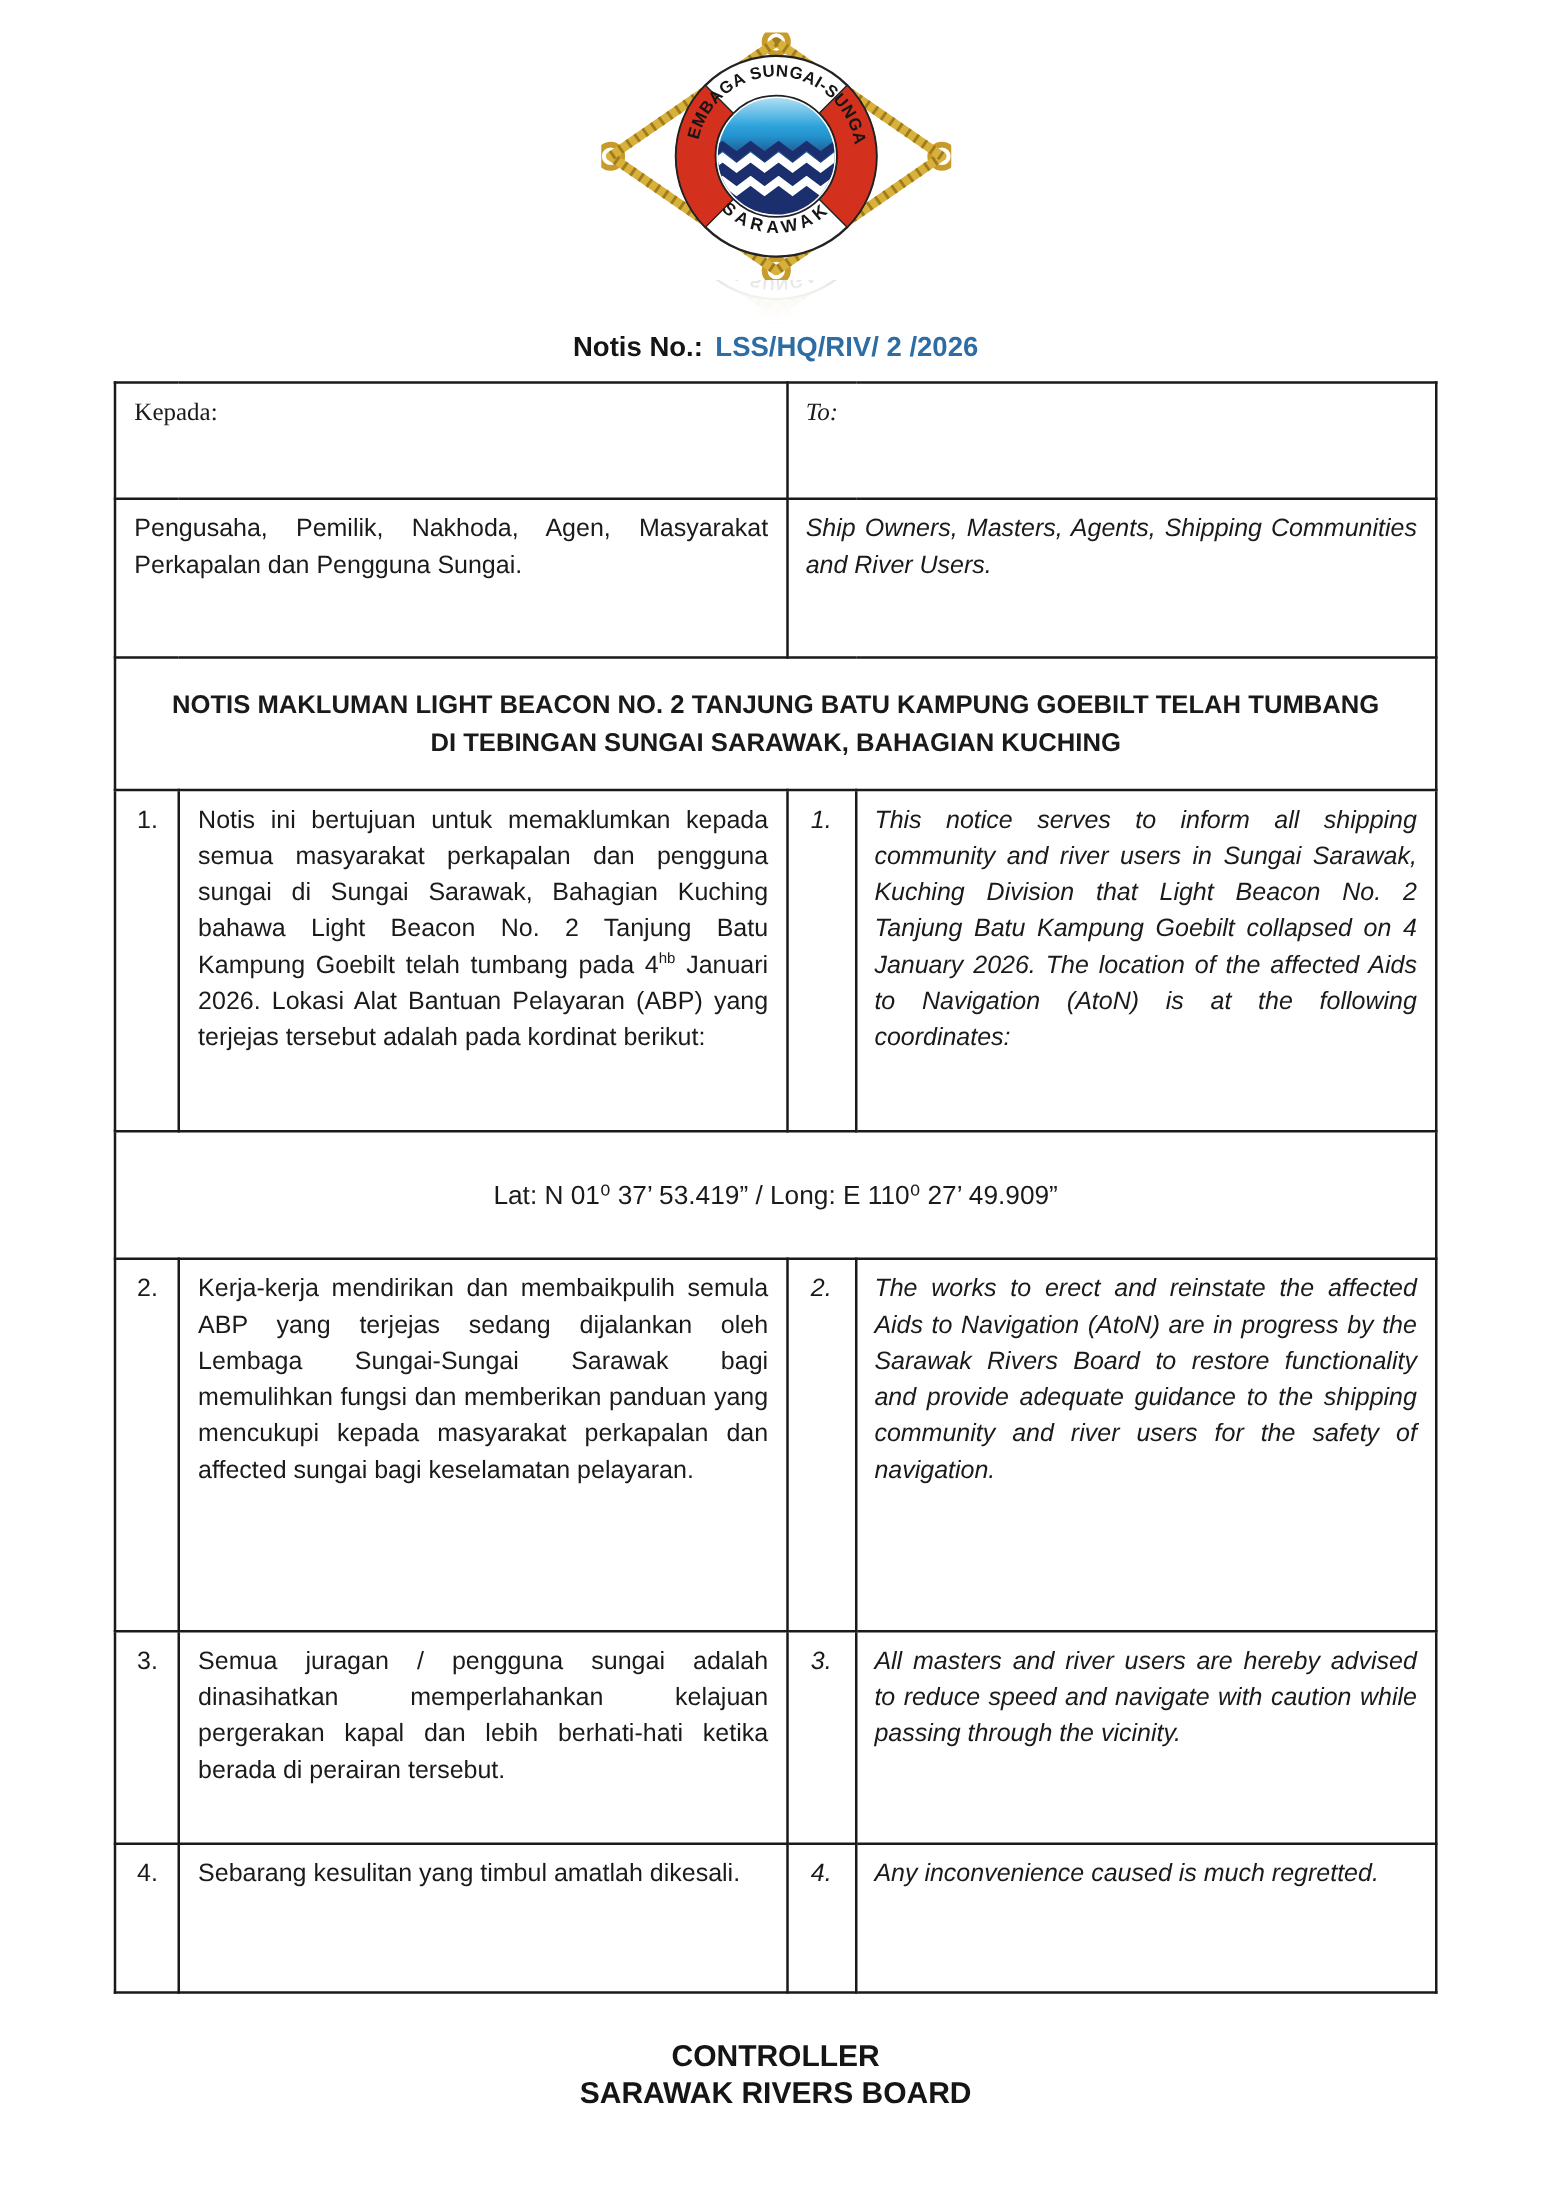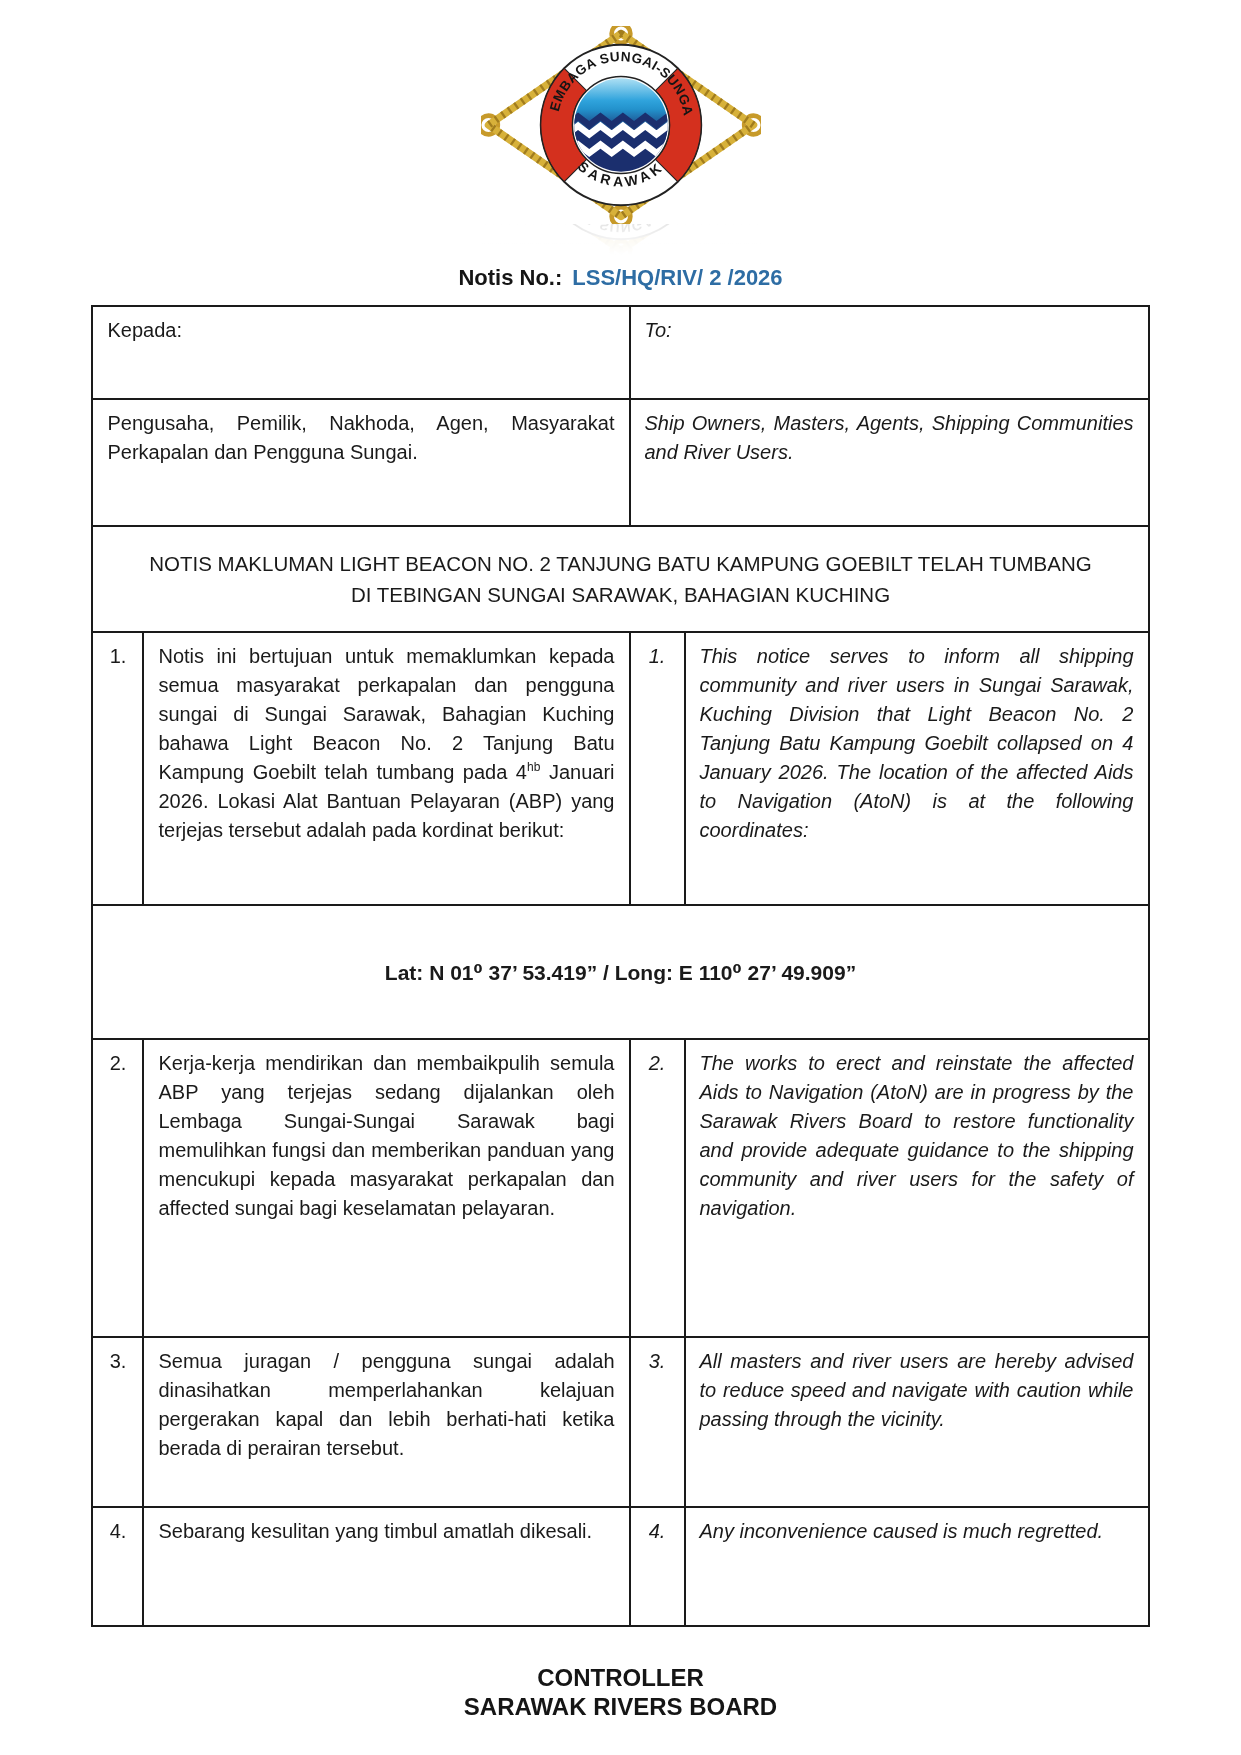--- a/index.html
+++ b/index.html
@@ -27,27 +27,27 @@
   table.notice td{
     border:2px solid #1a1a1a; vertical-align:top;
     font-size:20px; line-height:29px; overflow:hidden;
   }
   col.c-no1{width:51px;} col.c-my{width:486px;} col.c-no2{width:55px;} col.c-en{width:464px;}
 
   td.cell-text{ padding:9px 14px 10px; text-align:justify; }
   td.cell-no{ padding:9px 2px; text-align:center; }
   .en{ font-style:italic;border-radius:14px; }
 
-  tr.r-kepada td{ height:58px; padding-bottom:24px; }
+  tr.r-kepada td{ height:58px; padding-bottom:24px;font-family:Liberation Serif, serif; }
   tr.r-recipients td{ height:106px; }
   tr.r-heading td{ height:92px; vertical-align:middle; text-align:center;
-     font-weight:normal; font-size:20.5px; line-height:31px; padding:6px 16px; }
+     font-weight:bold; font-size:20.5px; line-height:31px; padding:6px 16px; }
   tr.r-1 td{ height:252px; }
   tr.r-coords td{ height:88px; vertical-align:middle; text-align:center;
-     font-weight:bold; font-size:21px; padding:22px 10px; }
+     font-weight:normal; font-size:21px; padding:6px 10px; }
   tr.r-2 td{ height:277px; }
   tr.r-3 td{ height:149px; }
   tr.r-4 td{ height:98px; }
 
   sup.hb{ font-size:12px; vertical-align:super; line-height:0; }
 
   .footer{ text-align:center; margin-top:36px; font-weight:bold; font-size:24px; line-height:29px; color:#151515;}
 </style>
 </head>
 <body>

